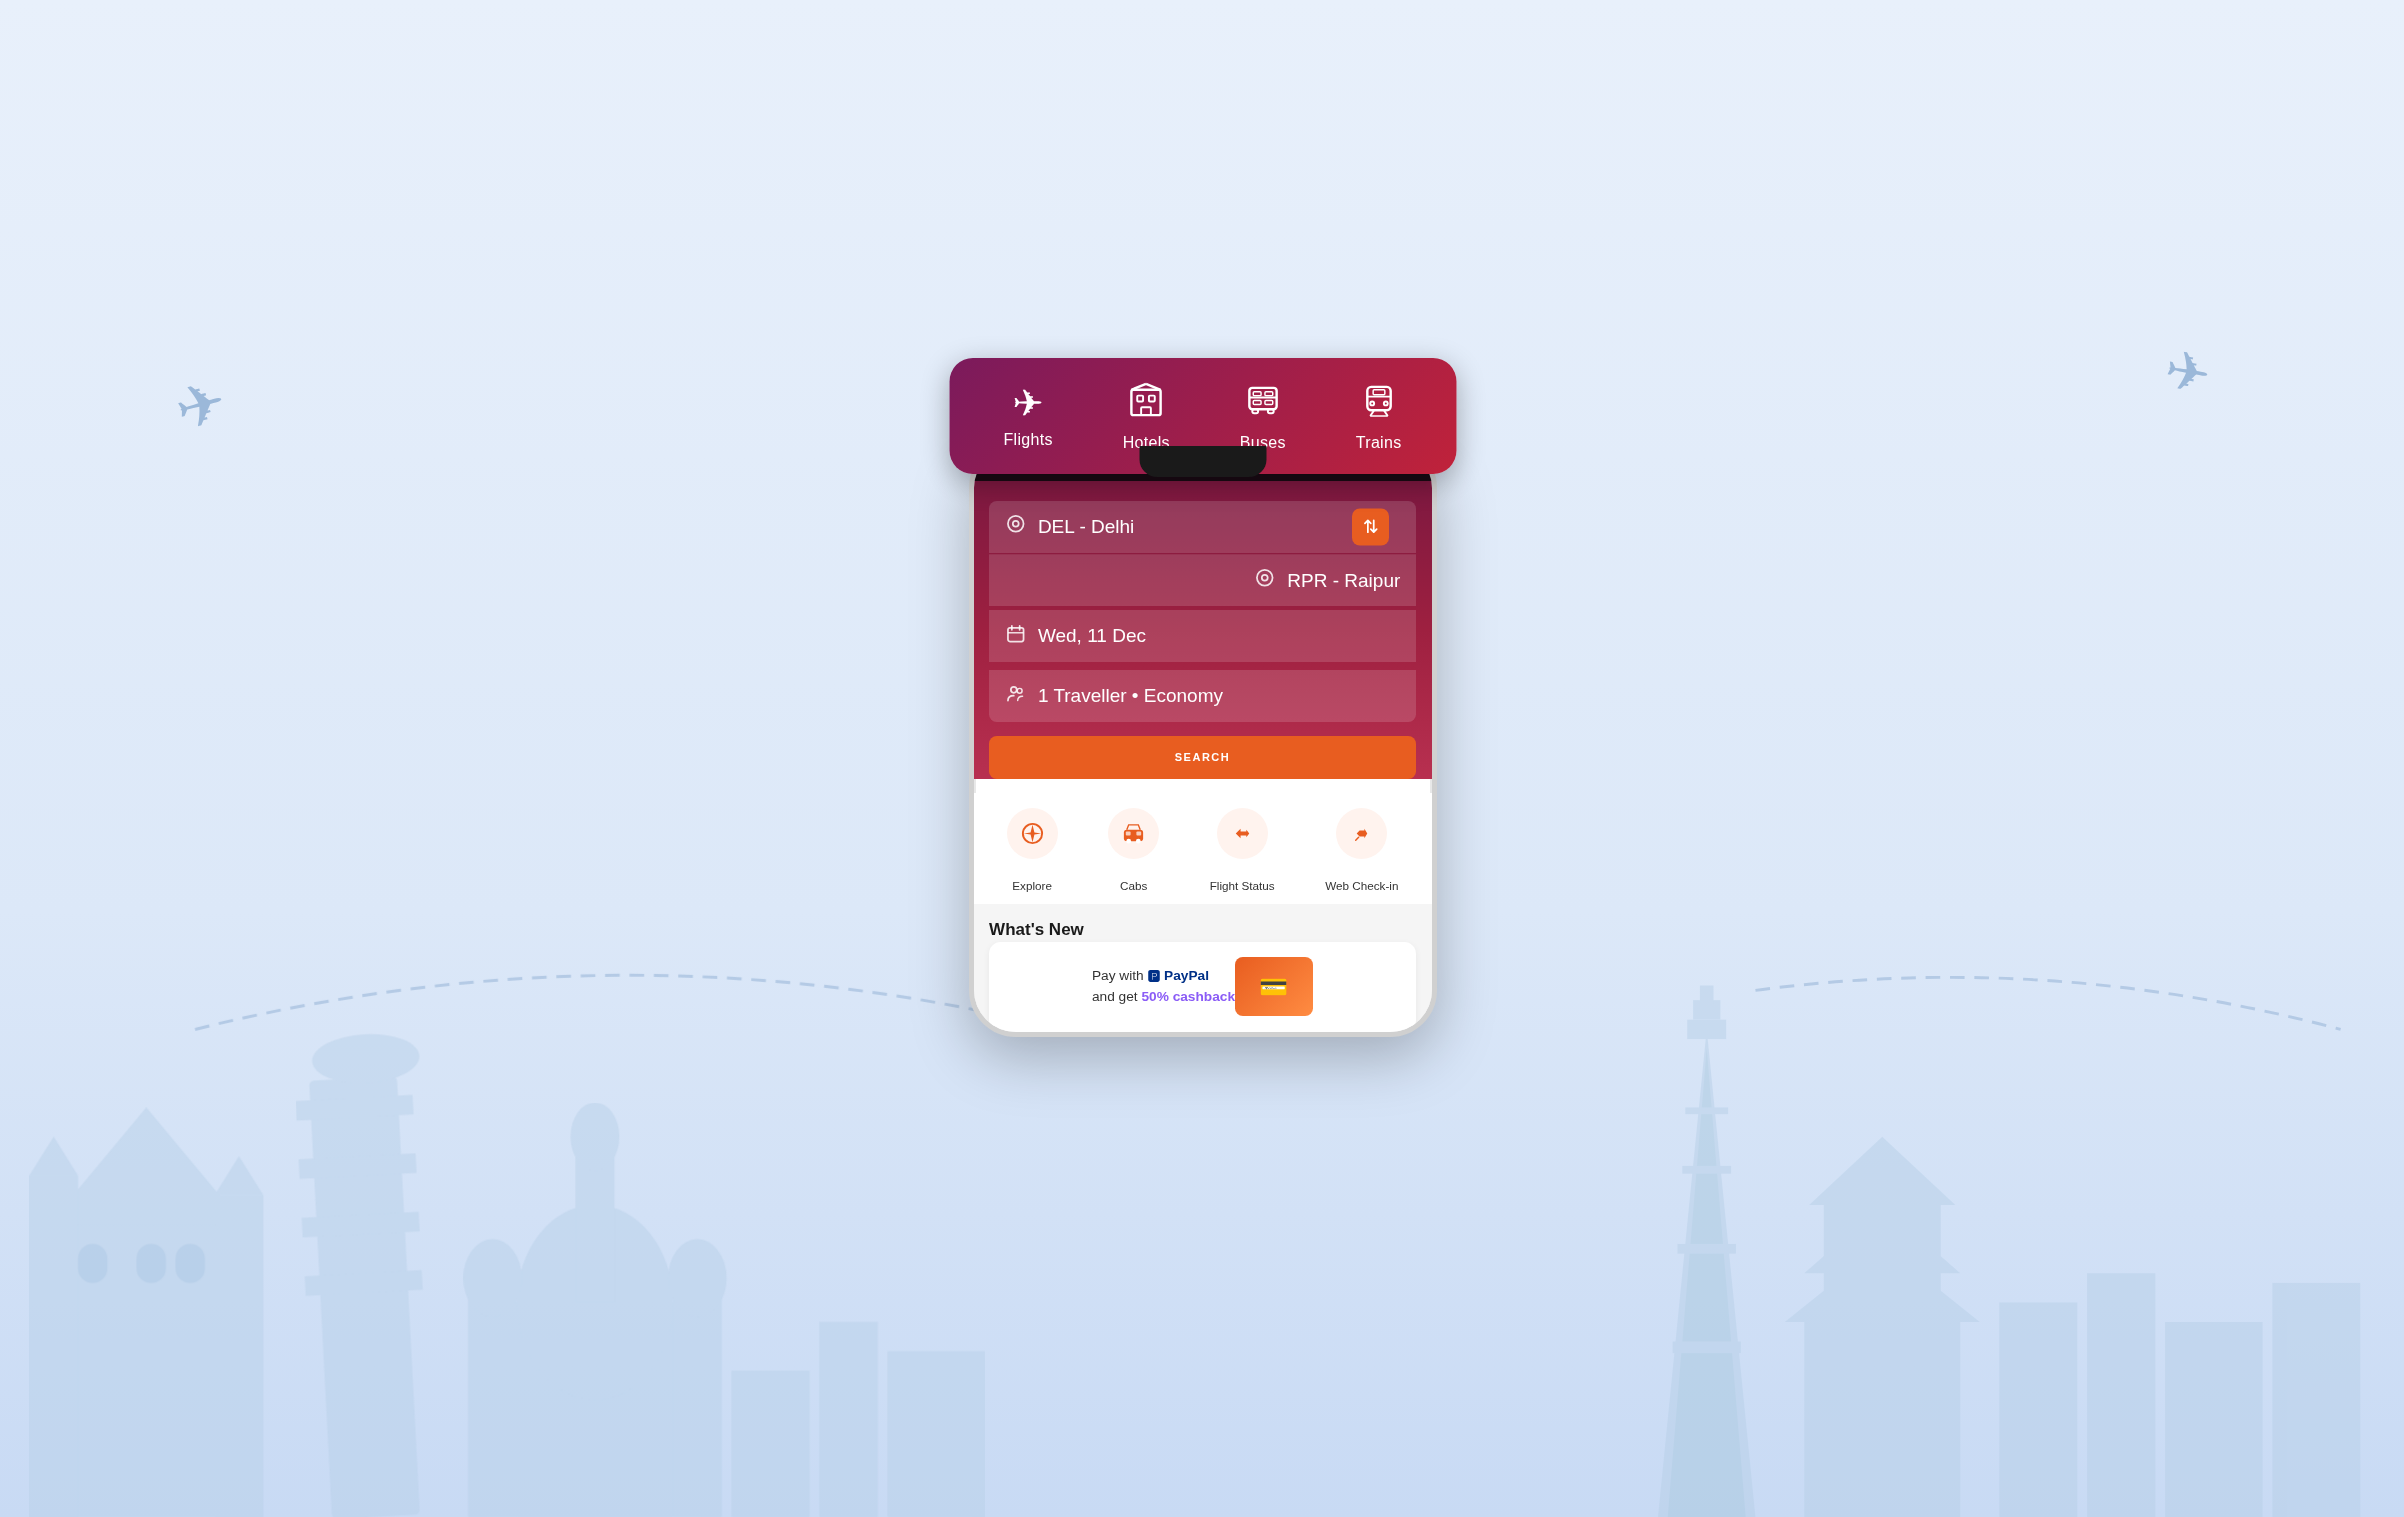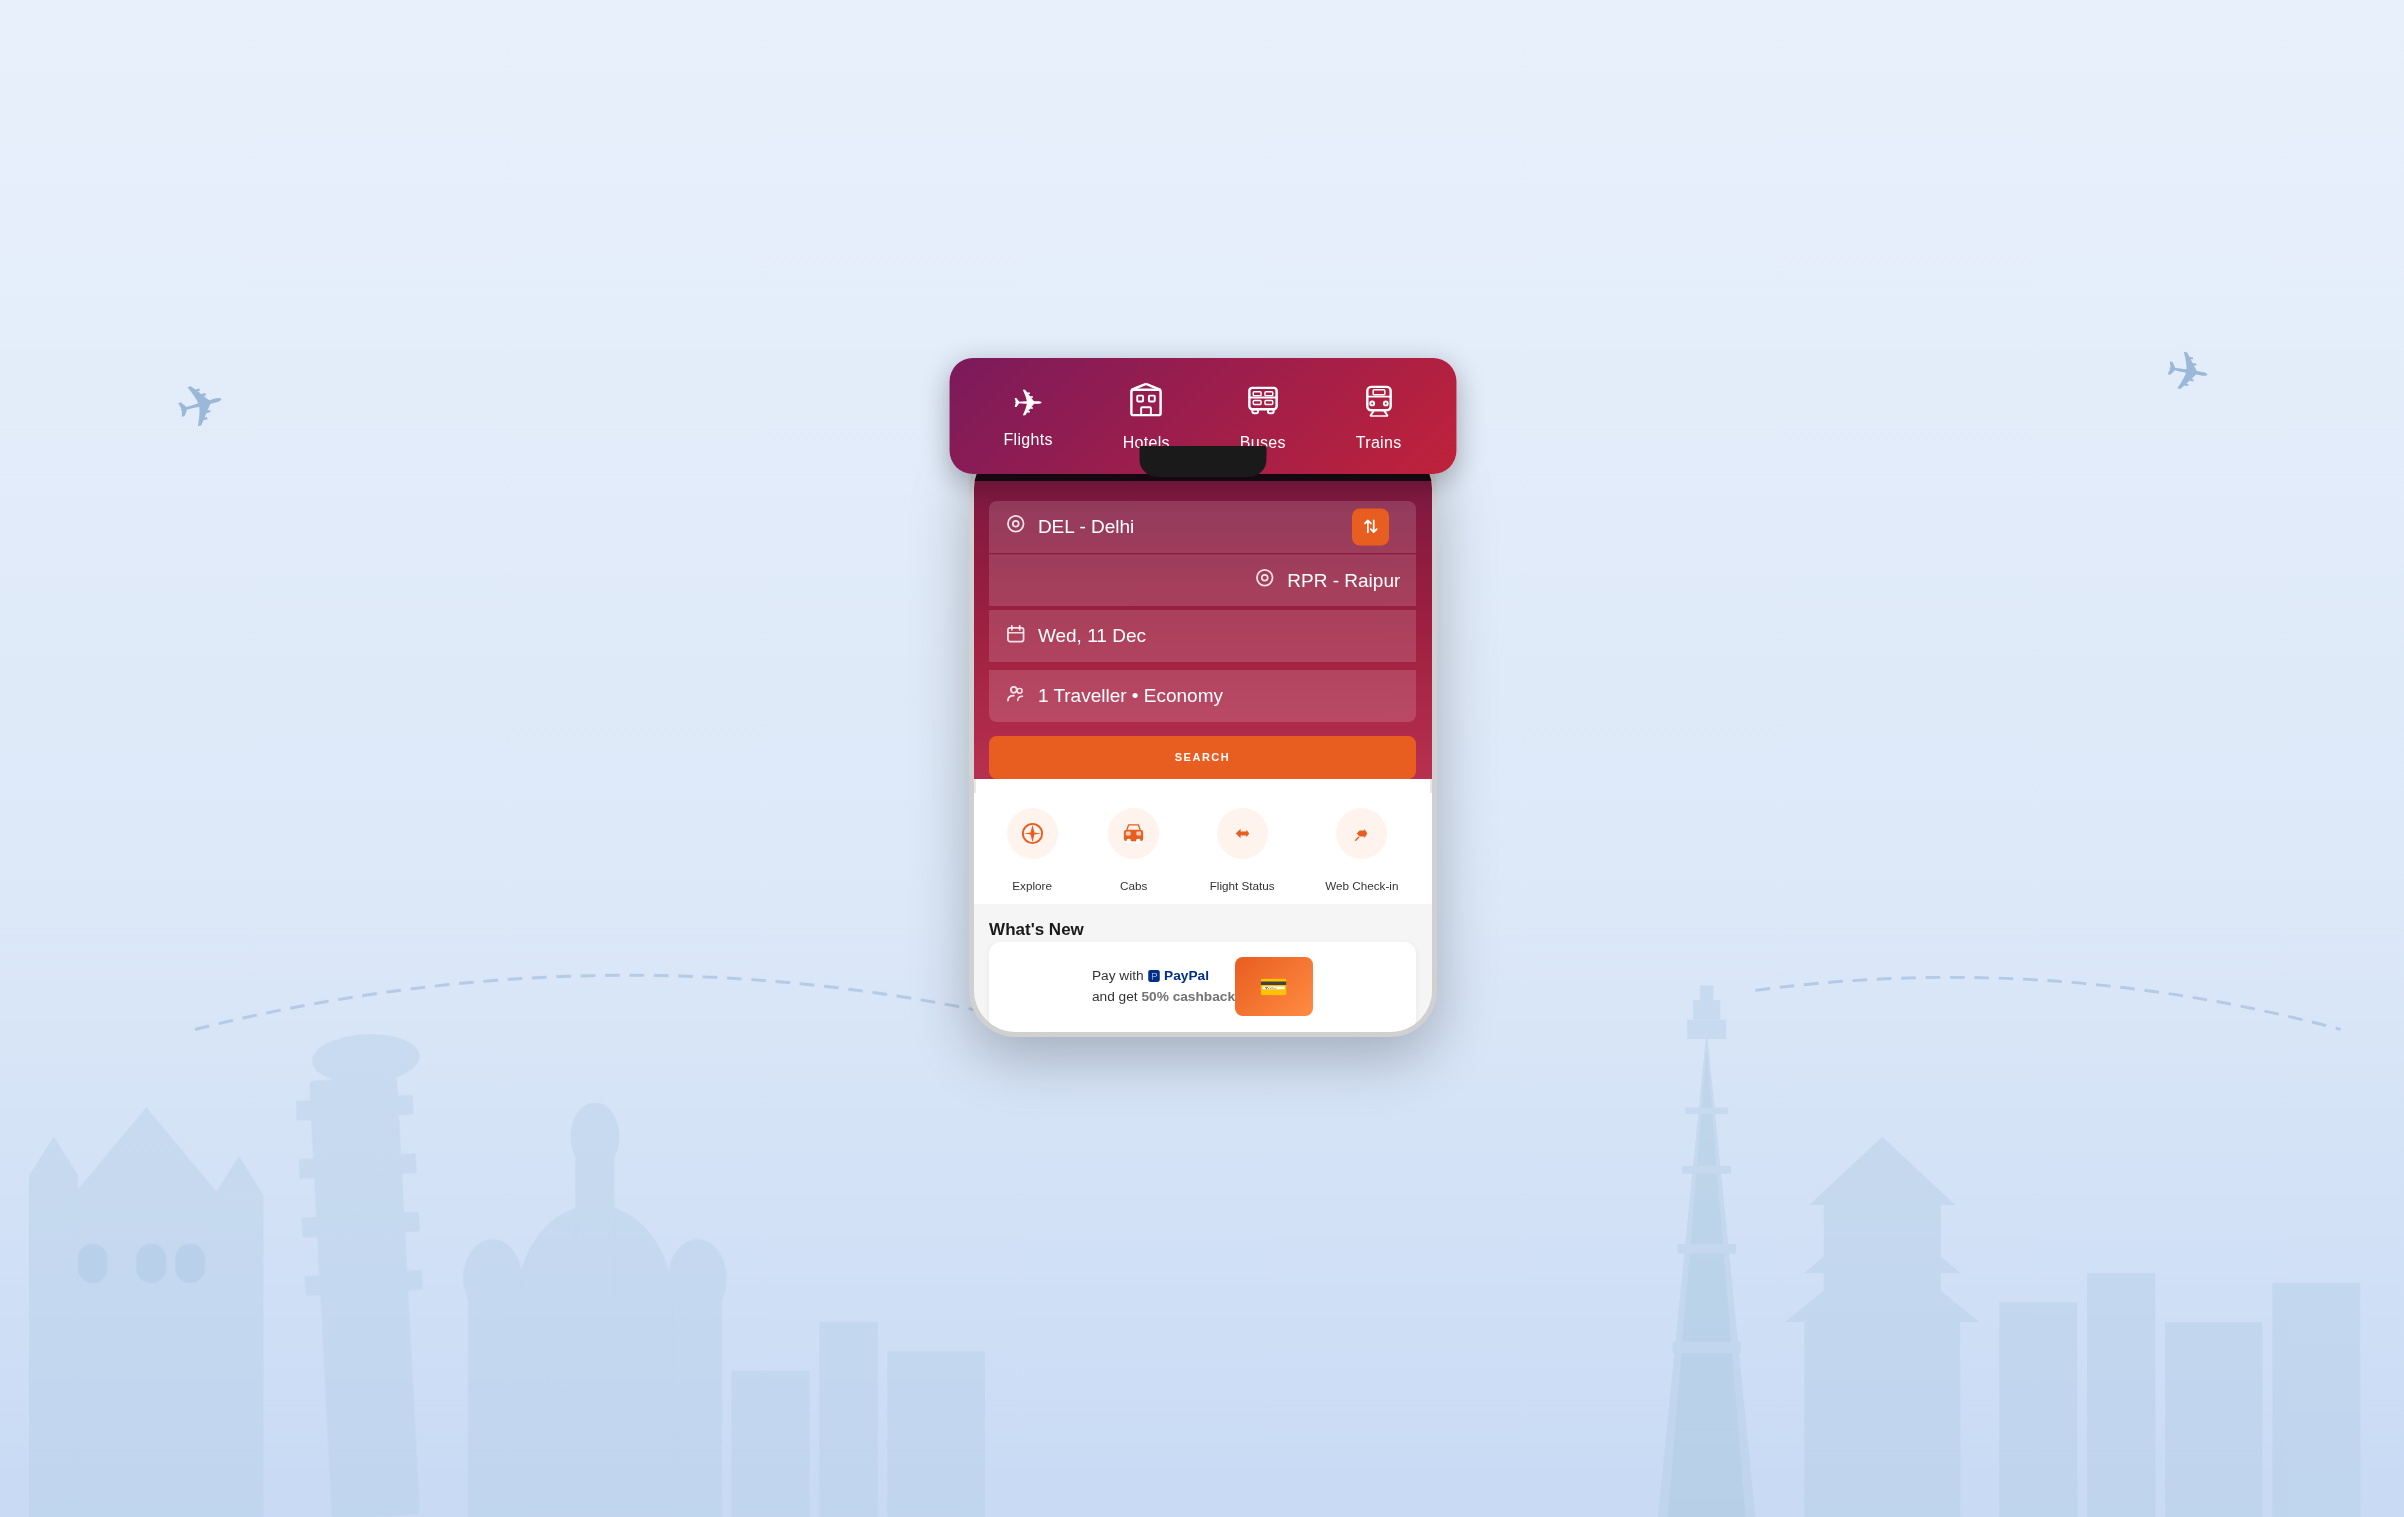--- a/index.html
+++ b/index.html
@@ -236,21 +236,21 @@
       line-height: 1.5;
     }
 
     .promo-text .paypal {
       color: #003087;
       font-weight: 600;
     }
 
     .promo-text .cashback {
       font-weight: 700;
-      color: #737373;
+      color: #8b5cf6;
     }
 
     .promo-image {
       width: 78px;
       height: 59px;
       background: linear-gradient(135deg, #e85d20, #ff8c42);
       border-radius: 7.8px;
       display: flex;
       align-items: center;
       justify-content: center;

